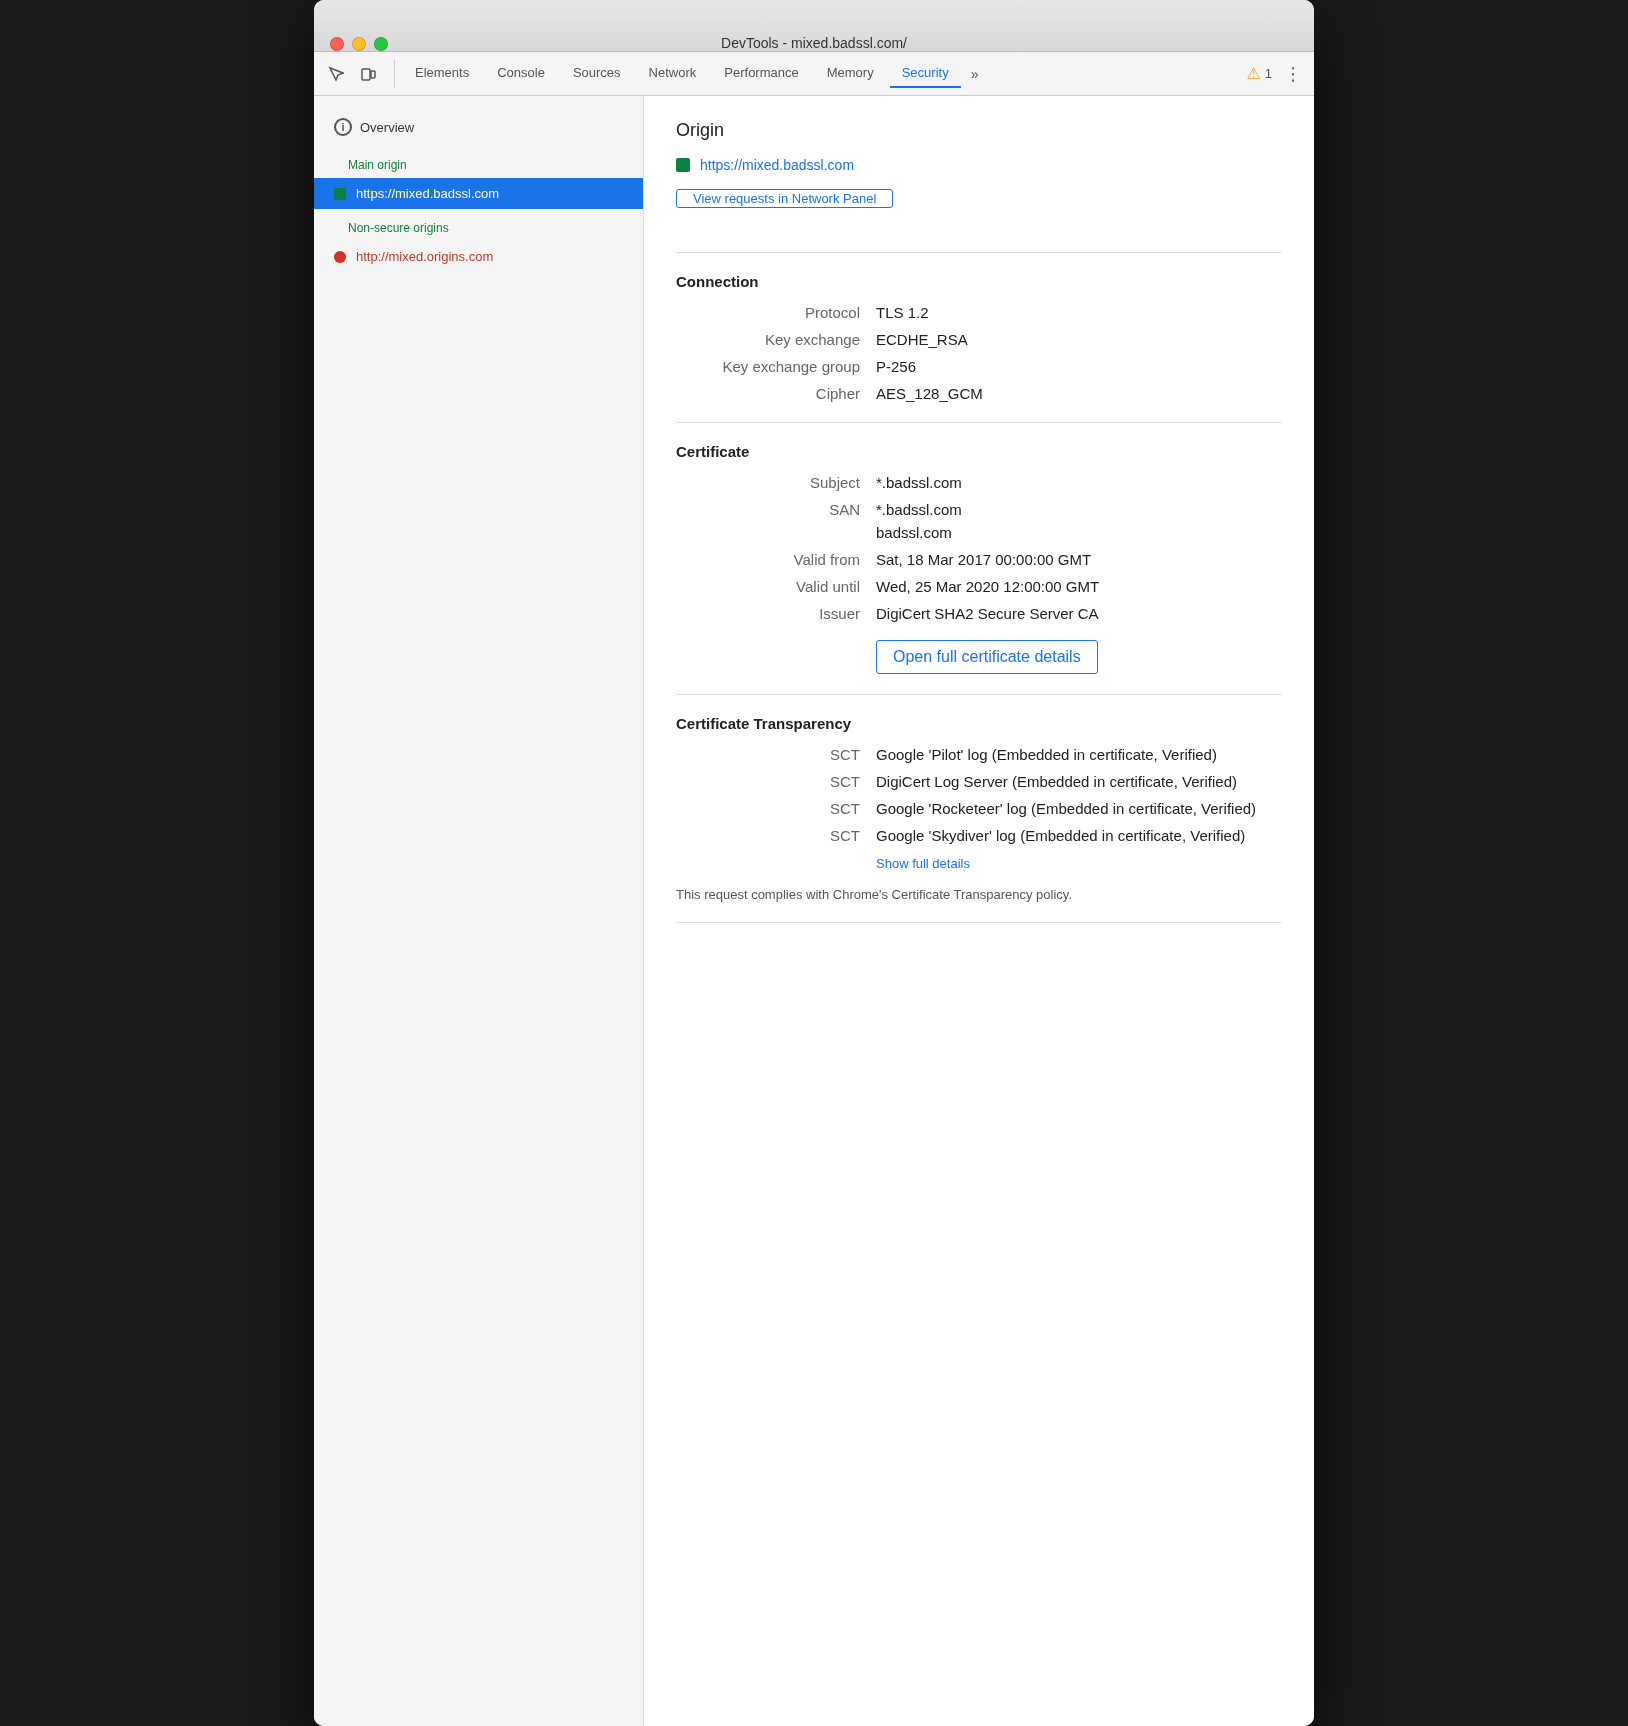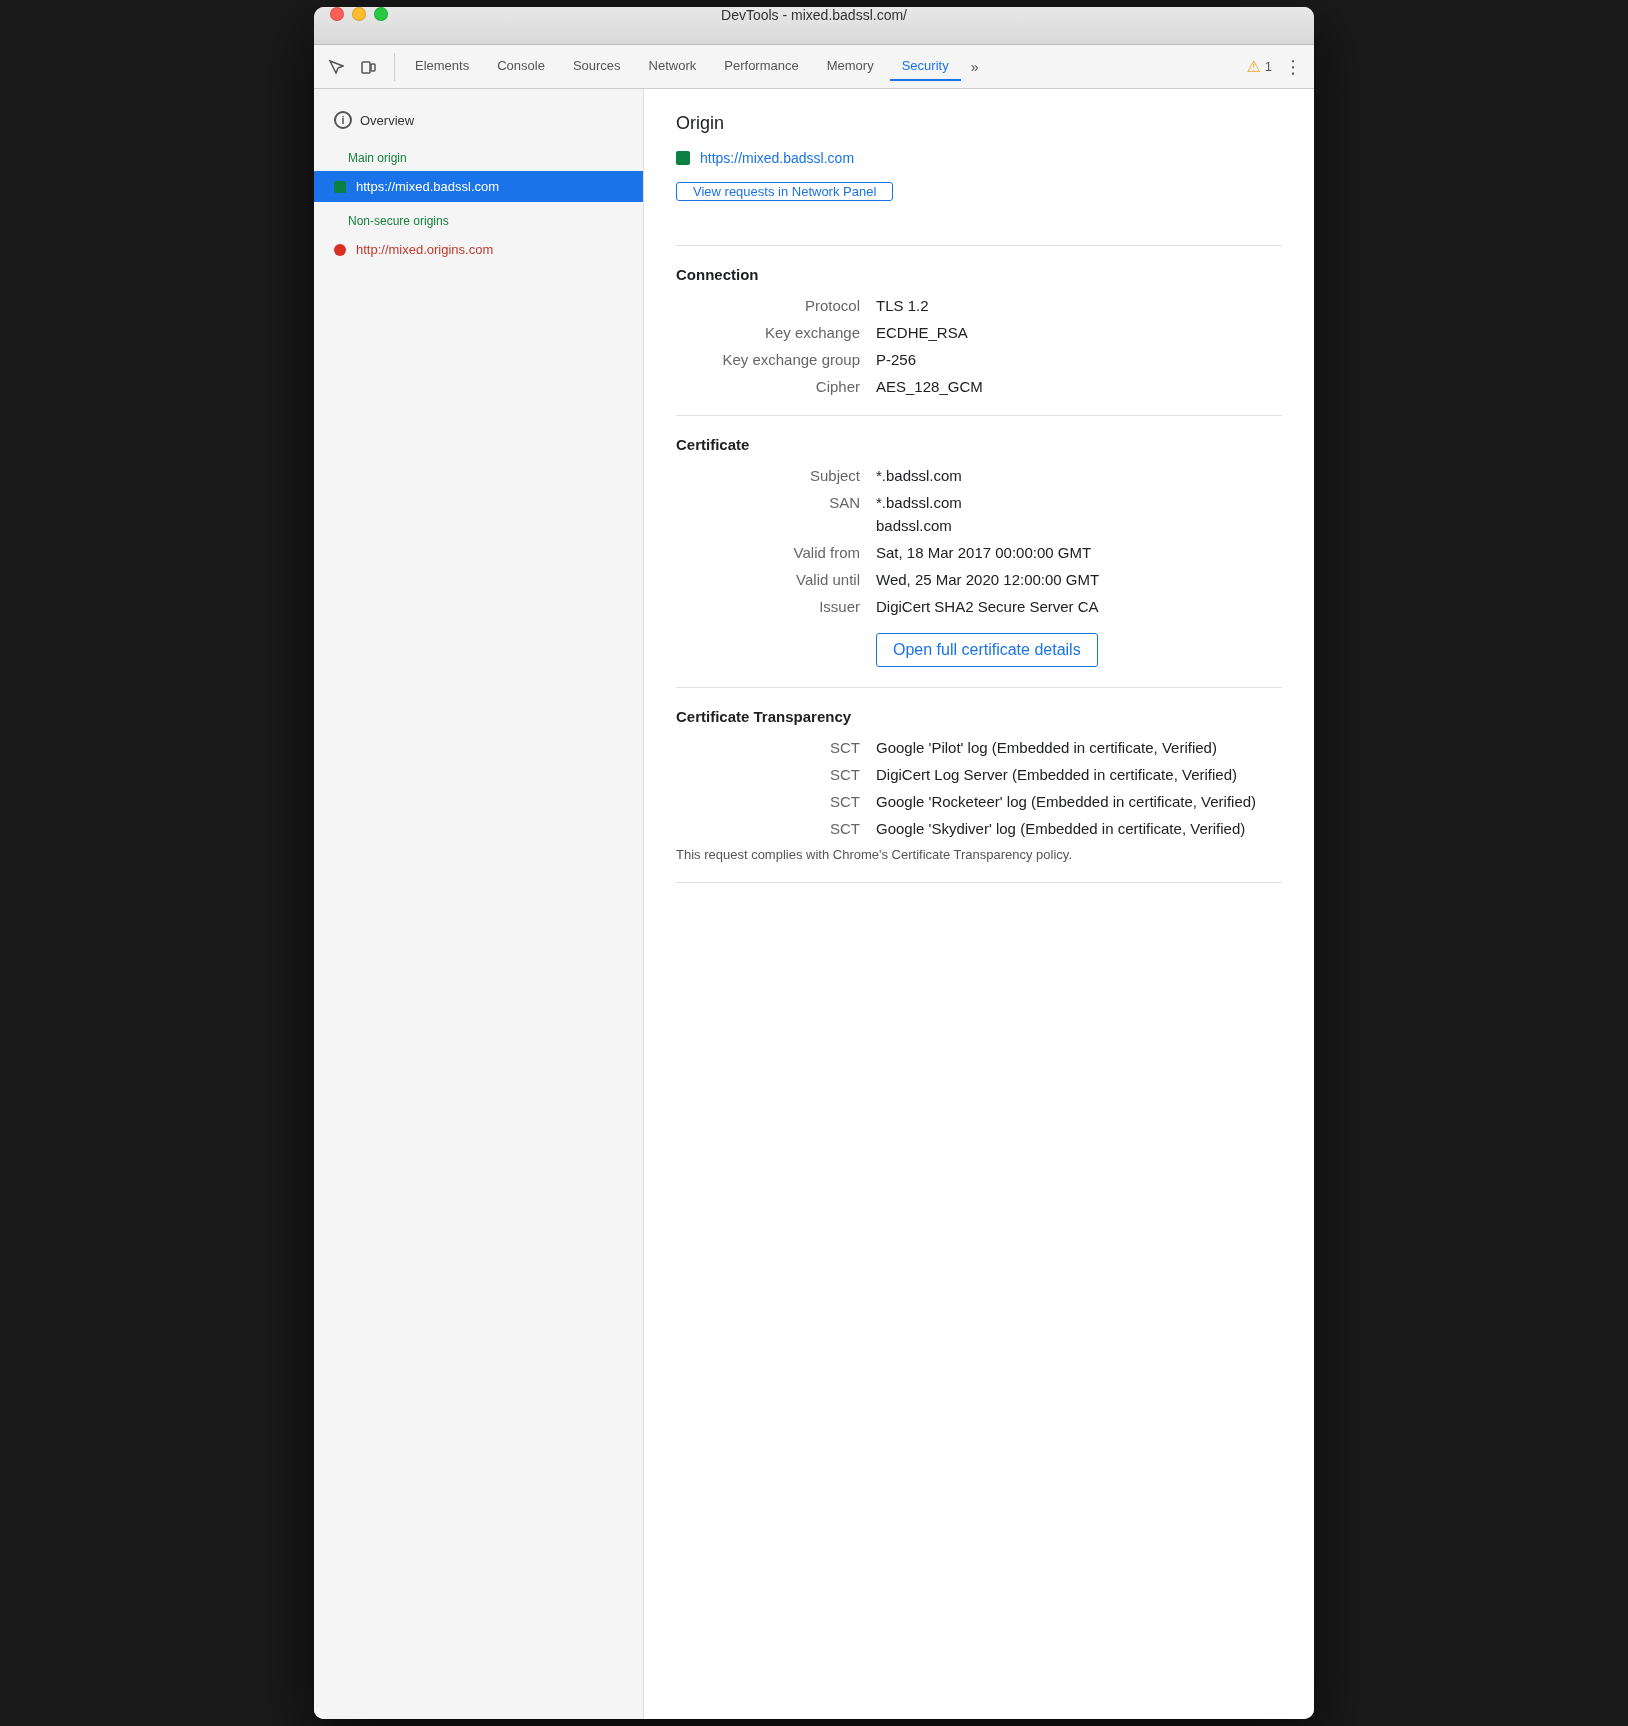--- a/index.html
+++ b/index.html
@@ -13,23 +13,23 @@
     }
     .window {
       width: 1000px;
       border-radius: 10px;
       overflow: hidden;
       box-shadow: 0 20px 60px rgba(0,0,0,0.7);
       background: #f0f0f0;
     }
     .titlebar {
       background: linear-gradient(to bottom, #e8e8e8, #d8d8d8);
-      height: 38px;
-      display: flex;
-      align-items: flex-start;
+      height: 52px;
+      display: flex;
+      align-items: flex-end;
       padding: 0 32px;
       border-bottom: 1px solid #bbb;
       position: relative;
     }
     .traffic-lights {
       display: flex;
       gap: 8px;
       position: absolute;
       left: 16px;
     }
@@ -459,19 +459,22 @@
           <span class="info-value">DigiCert Log Server (Embedded in certificate, Verified)</span>
         </div>
         <div class="info-row">
           <span class="info-label">SCT</span>
           <span class="info-value">Google 'Rocketeer' log (Embedded in certificate, Verified)</span>
         </div>
         <div class="info-row">
           <span class="info-label">SCT</span>
           <span class="info-value">Google 'Skydiver' log (Embedded in certificate, Verified)</span>
         </div>
+        <div>
+          <a class="show-full-link">Show full details</a>
+        </div>
         <p class="transparency-note">This request complies with Chrome's Certificate Transparency policy.</p>
       </div>
 
       <hr class="divider">
     </div>
   </div>
 </div>
 
 </body></html>

